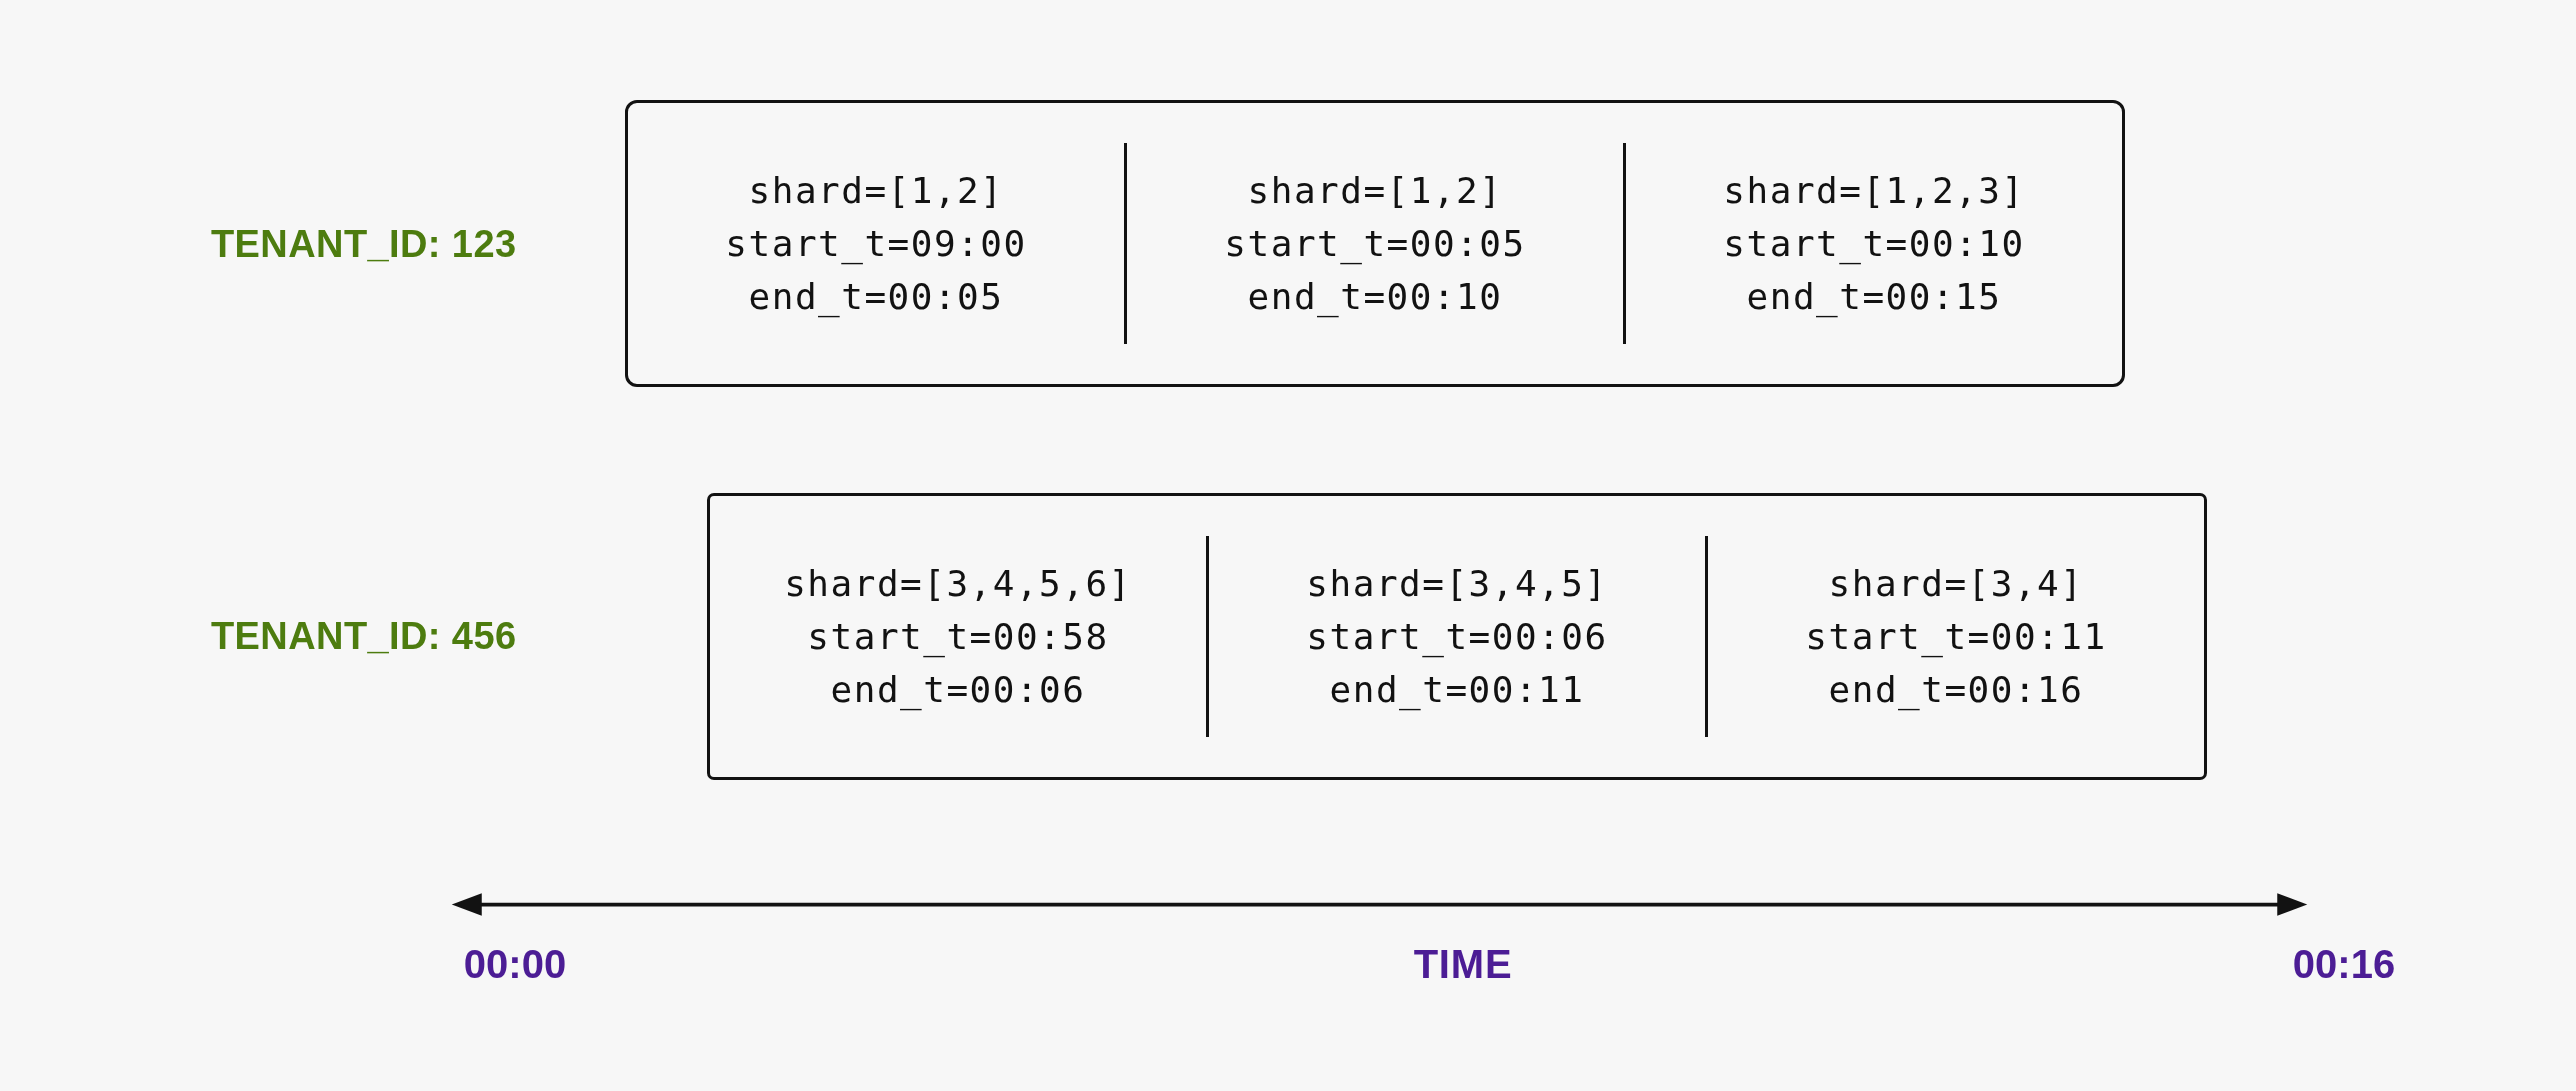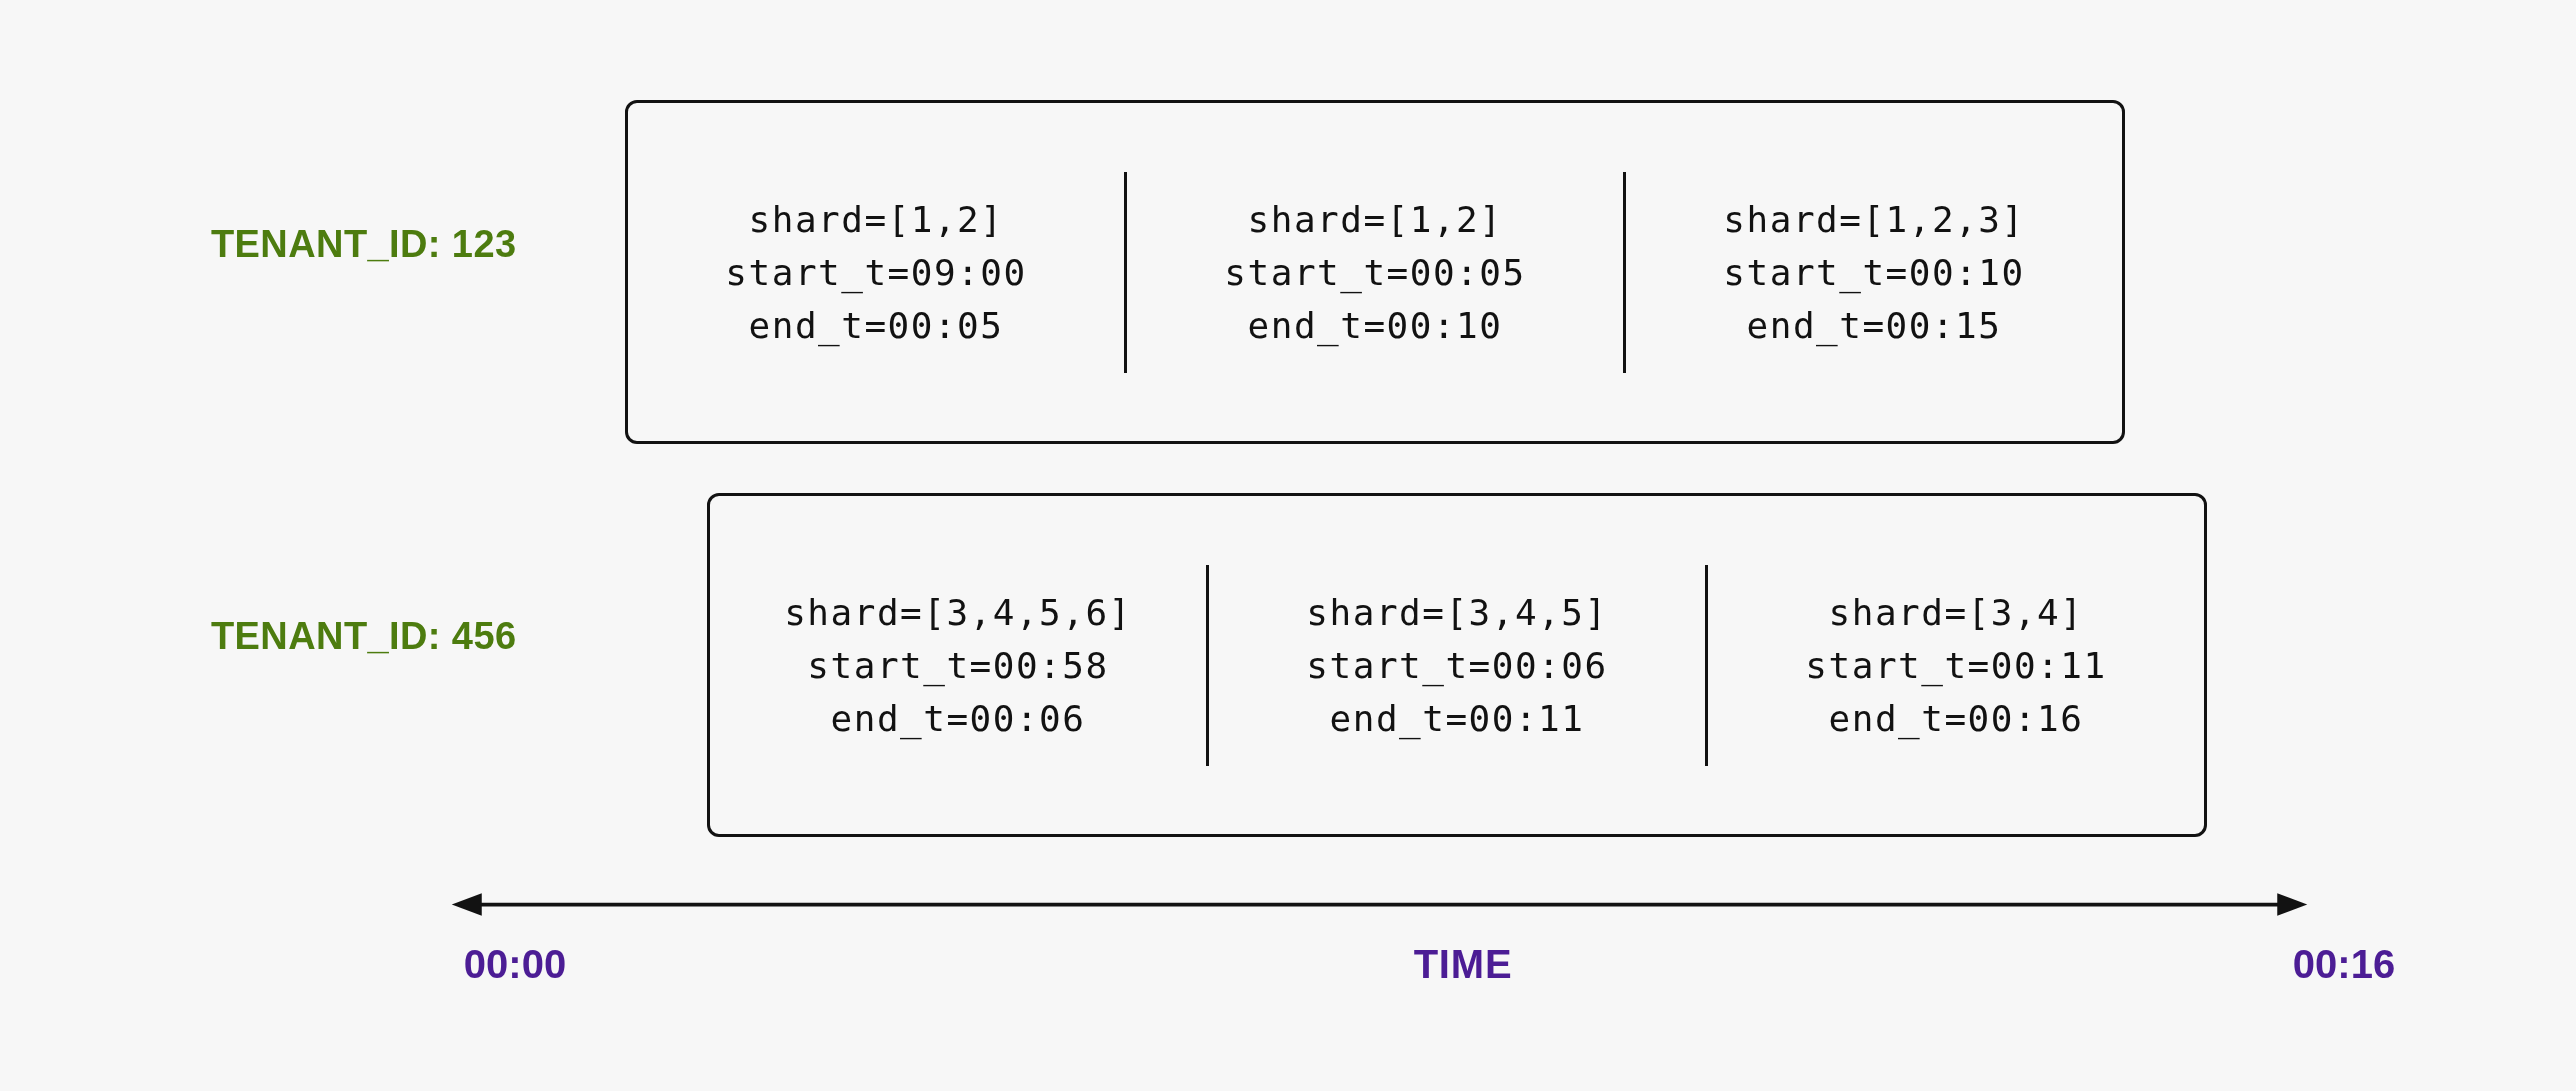--- a/index.html
+++ b/index.html
@@ -24,30 +24,30 @@
     line-height: 41px;
     letter-spacing: 0.4px;
     color: #4d7c0f;
     white-space: nowrap;
   }
   .tenant-label.t1 { top: 224px; }
   .tenant-label.t2 { top: 616px; }
   .timeline-box {
     position: absolute;
     width: 1500px;
-    height: 344px;
+    height: 287px;
     border: 3.8px solid #121212;
     border-radius: 12px;
     box-sizing: border-box;
     background: #f7f7f7;
     display: flex;
     align-items: stretch;
   }
   .timeline-box.t1 { left: 625px; top: 100px; }
-  .timeline-box.t2 { left: 707px; top: 493px; }
+  .timeline-box.t2 { left: 707px; top: 493px; border-radius: 7px; }
   .segment {
     flex: 1 1 0;
     display: flex;
     flex-direction: column;
     justify-content: center;
     align-items: center;
   }
   .seg-line {
     font-family: "DejaVu Sans Mono", monospace;
     font-size: 36px;

